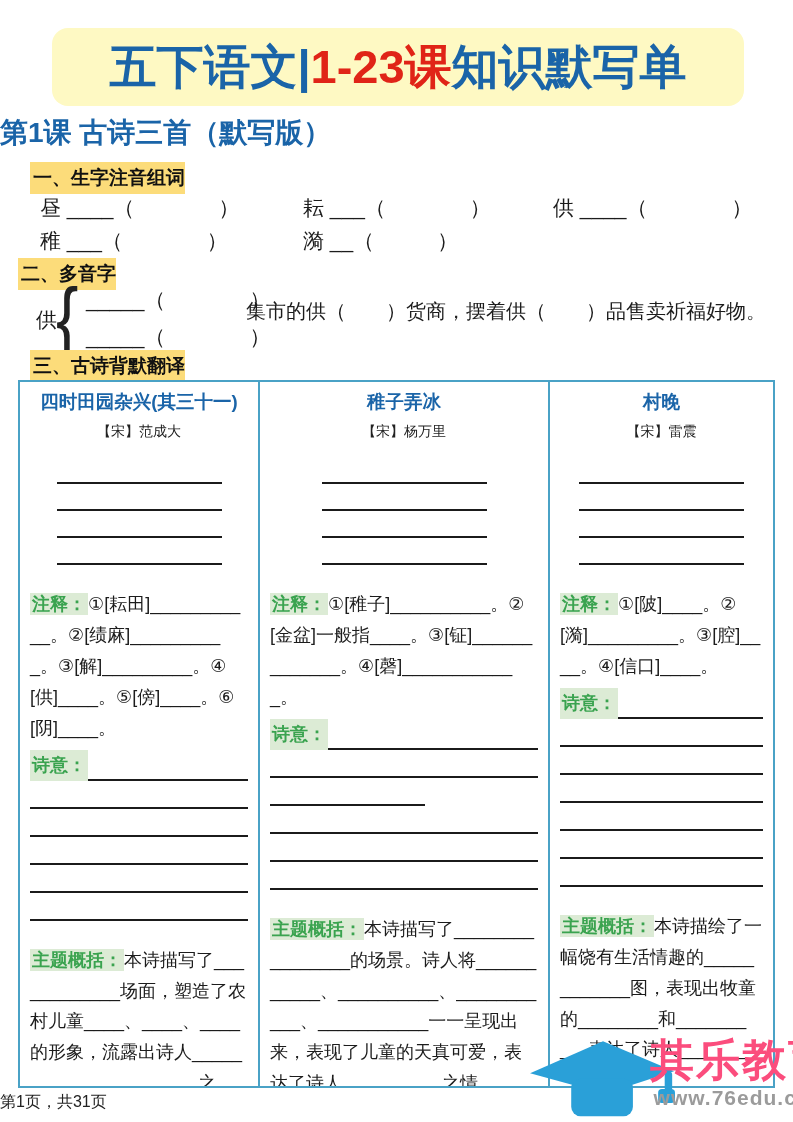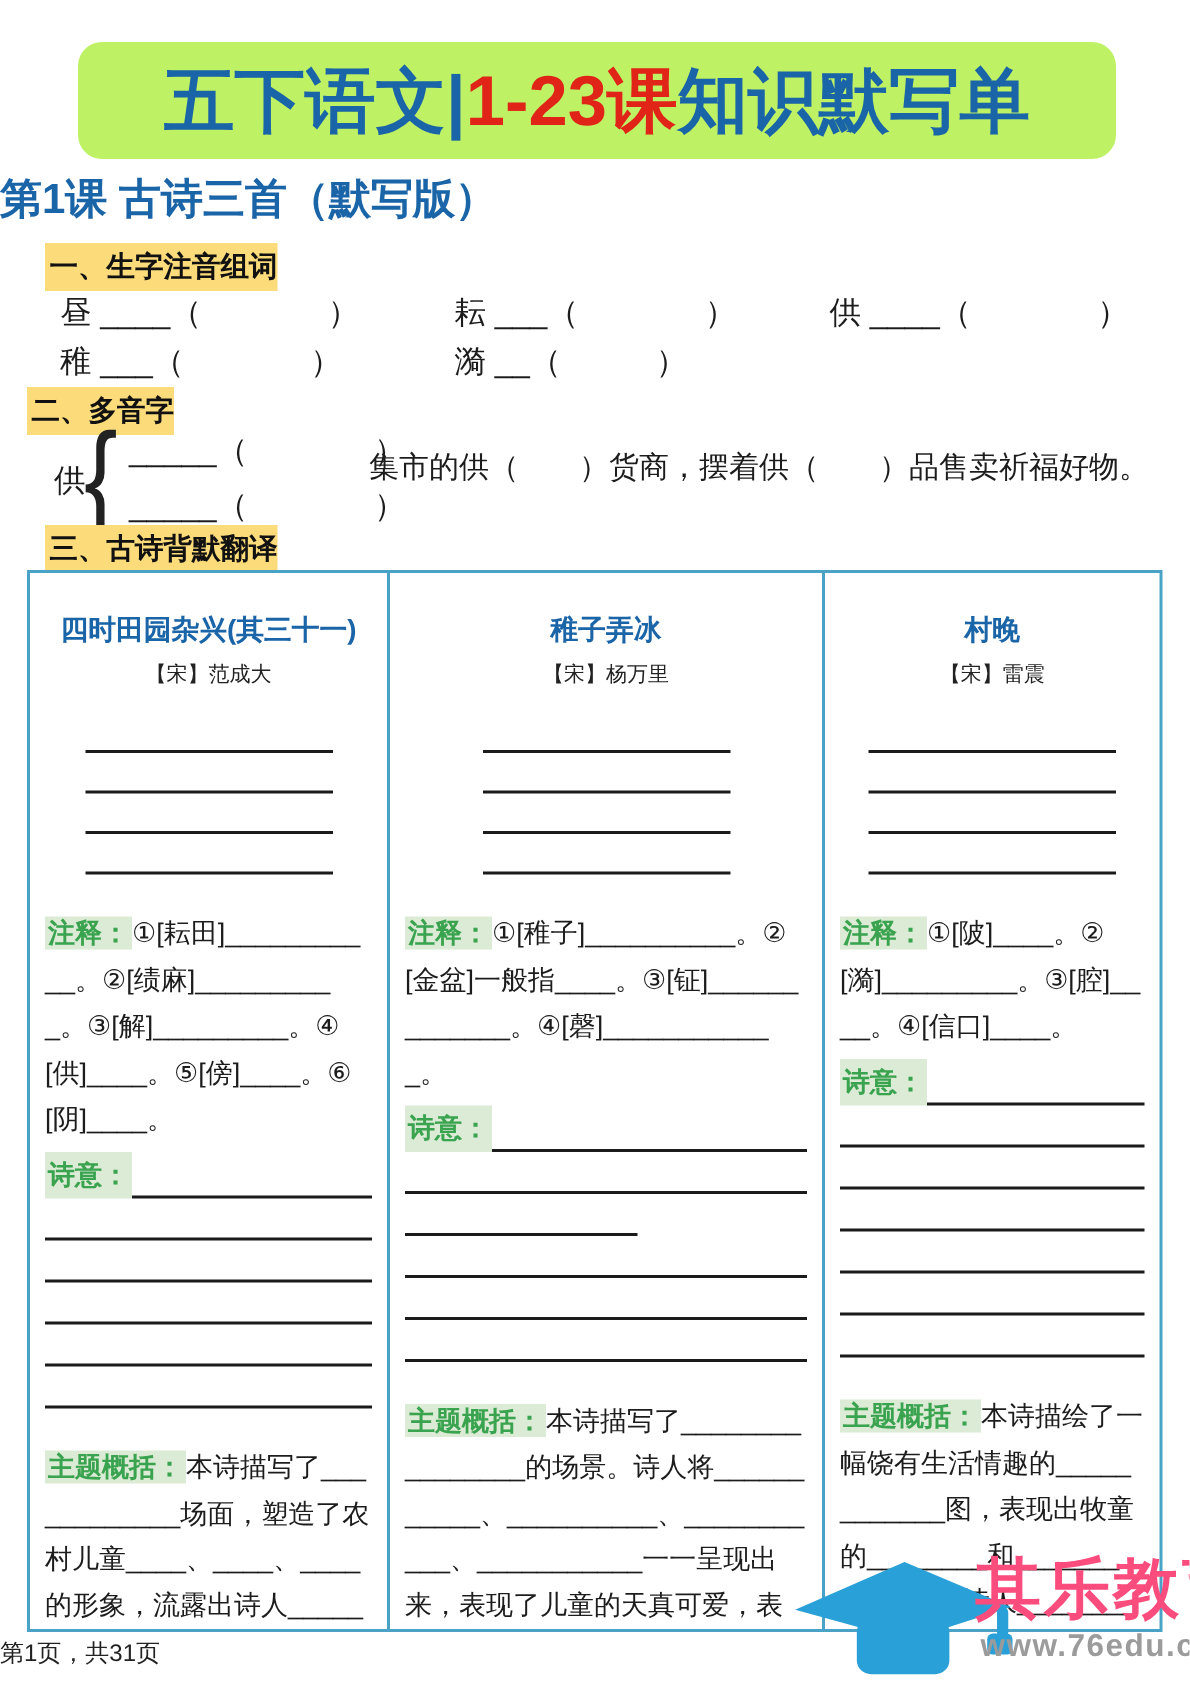--- a/index.html
+++ b/index.html
@@ -9,21 +9,21 @@
     font-family:"Liberation Sans","DejaVu Sans",sans-serif;
     color:#1c1c1c;
     position:relative;
     overflow:hidden;
   }
   .abs { position:absolute; }
 
   
   .banner {
     left:52px; top:28px; width:692px; height:78px;
-    background:#bef264; border-radius:16px;
+    background:#fef9c3; border-radius:16px;
     display:flex; align-items:center; justify-content:center;
     font-size:47px; font-weight:bold; white-space:nowrap;
   }
   .t-blue { color:#1a64a8; }
   .t-red  { color:#e02417; }
 
   .subtitle {
     left:0; top:114px; width:100%; 
     font-size:28px; font-weight:bold; color:#1a64a8;
   }
@@ -49,21 +49,21 @@
     left:18px; top:380px; width:757px; height:708px;
     border:2.5px solid #4aa2c6; display:flex; background:#fff;
   }
   .gcol { padding:6px 10px 4px 10px; overflow:hidden; }
   .gcol-1 { width:240px; border-right:2px solid #4aa2c6; }
   .gcol-2 { width:290px; border-right:2px solid #4aa2c6; }
   .gcol-3 { flex:1; }
 
   .poem-title {
     text-align:center; color:#1a64a8; font-weight:bold;
-    font-size:18.5px; margin-top:19px; white-space:nowrap;
+    font-size:18.5px; margin-top:1px; white-space:nowrap;
   }
   .poem-author { text-align:center; font-size:14px; margin-top:9px; color:#222; }
 
   .poem-lines { margin-top:16px; }
   .poem-line {
     width:165px; margin:0 auto; height:27px;
     border-bottom:2px solid #1b1b1b;
   }
 
   .para { font-size:18px; line-height:1.72; margin-top:24px; word-break:break-all; }

